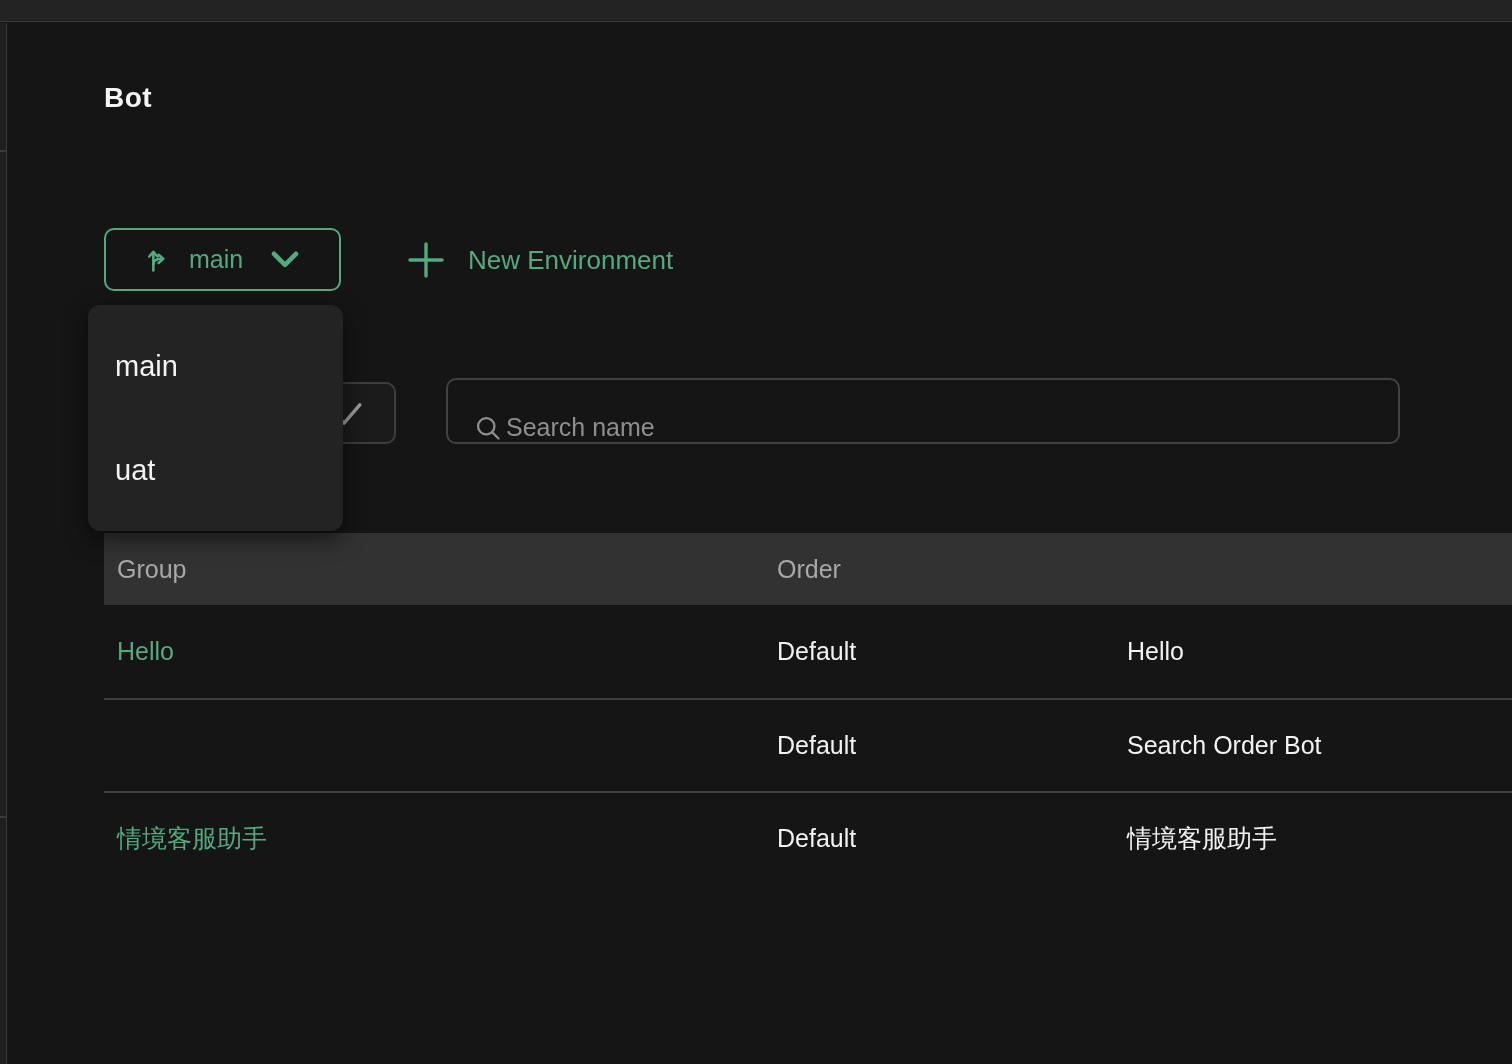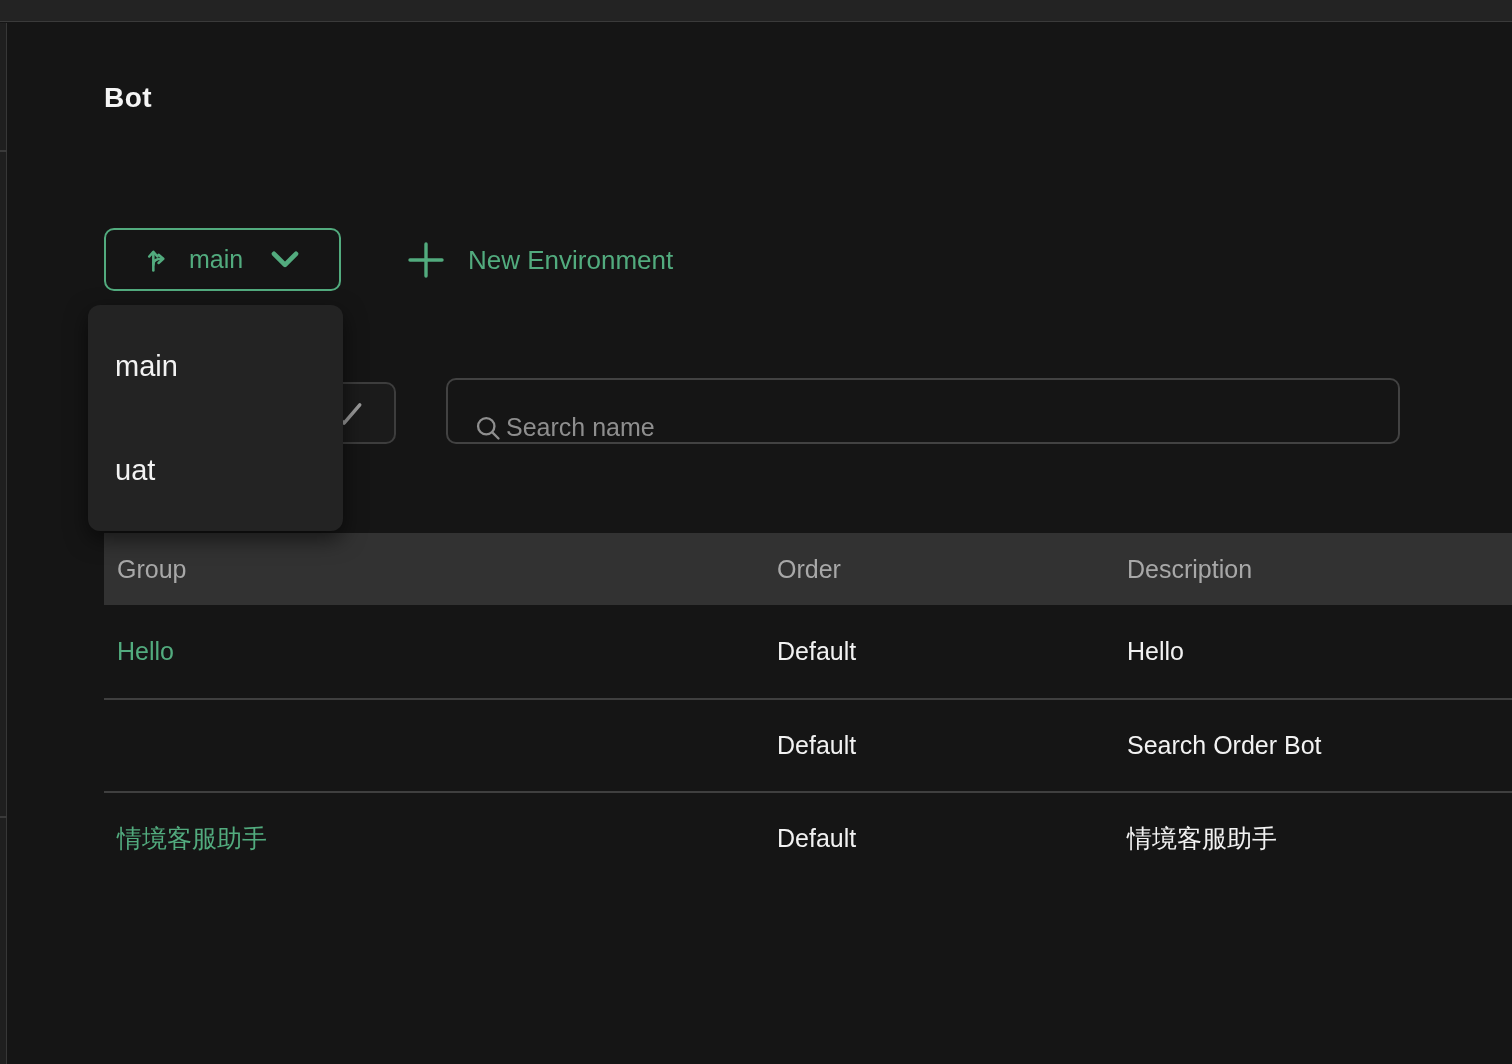--- a/index.html
+++ b/index.html
@@ -162,21 +162,20 @@
 
 <div class="branch-dropdown">
   <div class="item">main</div>
   <div class="item">uat</div>
 </div>
 
 <div class="bot-table">
   <div class="thead">
     <div class="cell c-name">Group</div>
     <div class="cell c-group">Order</div>
-    <div class="cell c-desc">Description</div>
   </div>
 
   <div class="trow">
     <div class="cell c-name">
         <a class="name-link">Hello</a>
       </div>
     <div class="cell c-group">Default</div>
     <div class="cell c-desc">Hello</div>
   </div>
 

